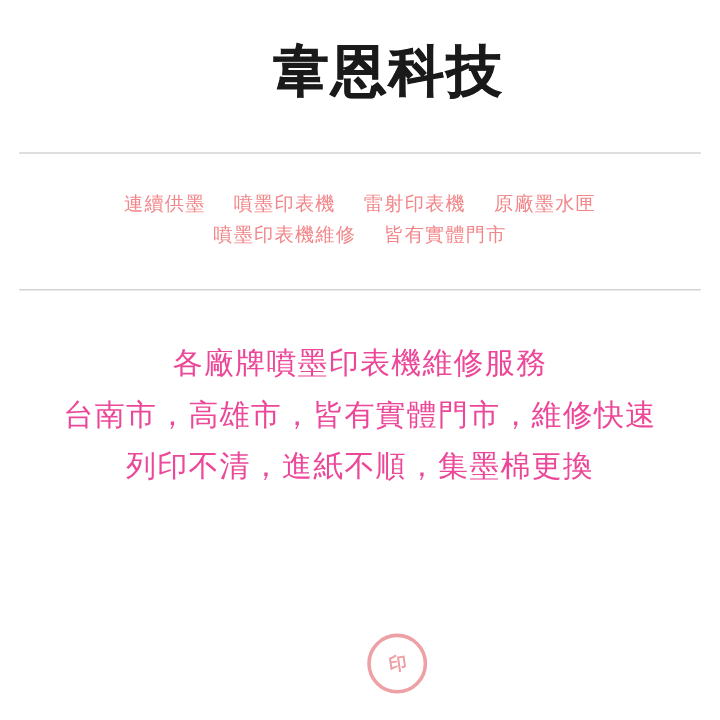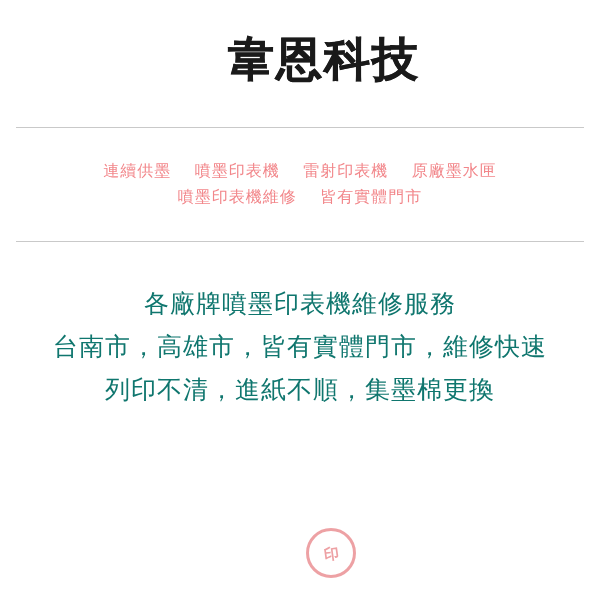--- a/index.html
+++ b/index.html
@@ -57,21 +57,21 @@
   .kw-item {
     display: inline-block;
     margin: 0 9px;
   }
   .divider-bottom {
     margin-top: 6px;
   }
   .description {
     text-align: center;
     padding-top: 40px;
-    color: #0f766e;
+    color: #ec4899;
     font-size: 25px;
     line-height: 1.72;
     letter-spacing: 1px;
   }
   .desc-line {
     white-space: nowrap;
   }
   .stamp {
     position: absolute;
     left: 306px;

